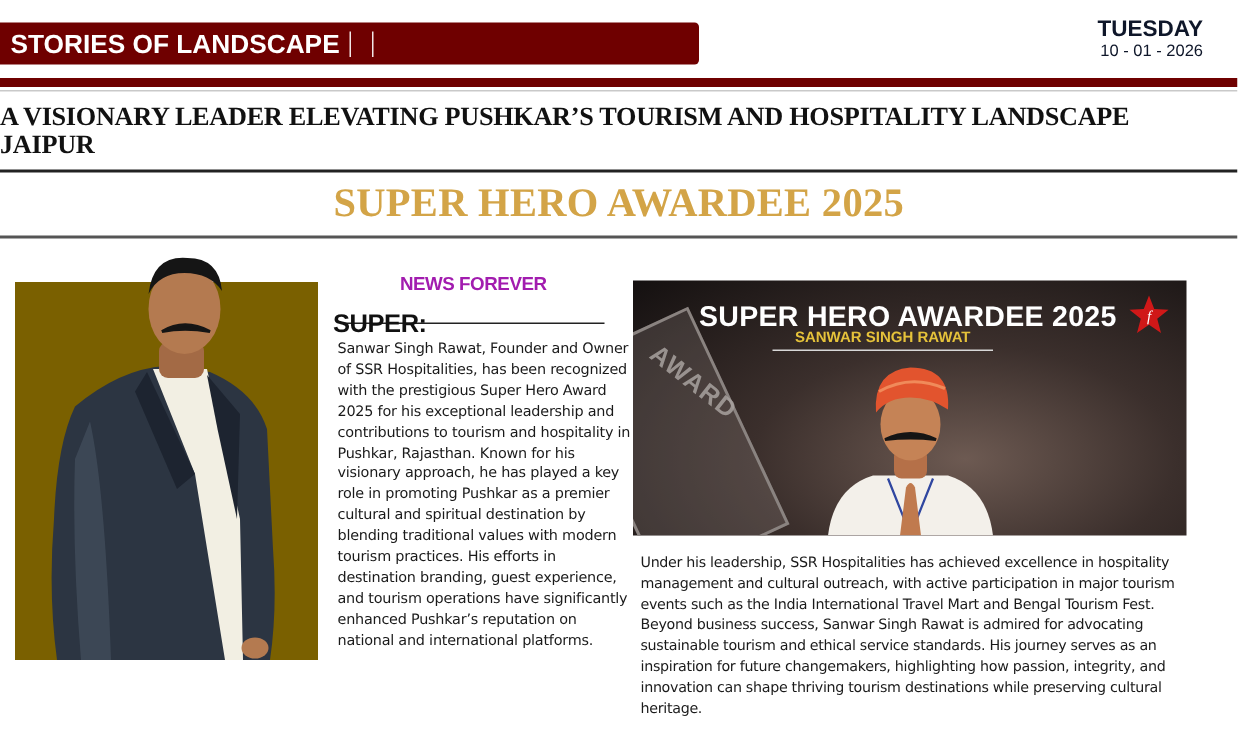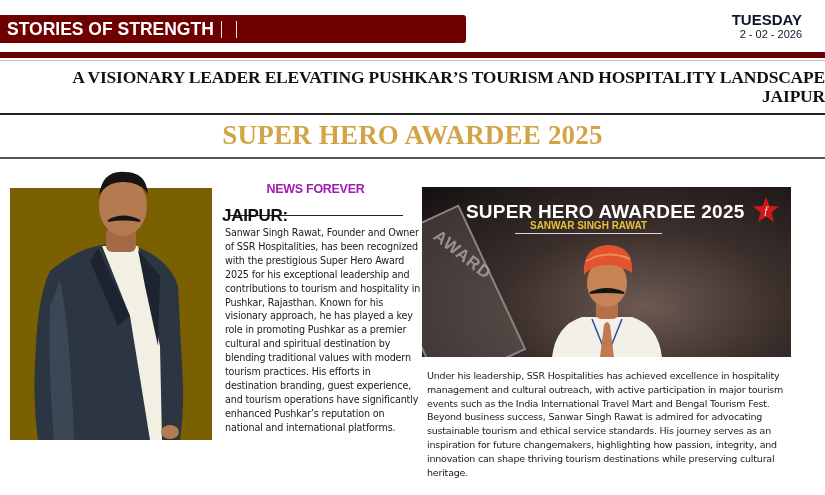--- a/index.html
+++ b/index.html
@@ -16,23 +16,23 @@
     .masthead-tag .sep { display: inline-block; width: 1px; height: 17px; background: #fff; margin: 0 7px; opacity: .9; }
 
     .date-block { position: absolute; right: 23px; top: 12px; text-align: right; color: #0f172a; }
     .date-day { font-weight: bold; font-size: 15px; line-height: 16px; }
     .date-num { font-size: 11px; line-height: 13px; }
 
     .rule-red { position: absolute; left: 0; right: 0; top: 52px; height: 6px; background: #6f0000; }
     .rule-grey { position: absolute; left: 0; right: 0; top: 60px; height: 1px; background: #c9c9c9; }
 
     .headline {
-      position: absolute; left: 0; right: 0; top: 68px; text-align: right;
+      position: absolute; left: 0; right: 0; top: 68px; text-align: left;
       font-family: "Liberation Serif", serif; font-weight: bold; font-size: 17.5px; line-height: 19px;
-      color: #111; letter-spacing: -.2px; padding-left: 44px;
+      color: #111; letter-spacing: -.2px;
     }
     .rule-black { position: absolute; left: 0; right: 0; top: 113px; height: 2px; background: #222; }
 
     .award-heading {
       position: absolute; left: 0; right: 0; top: 119px; text-align: center;
       font-family: "Liberation Serif", serif; font-weight: bold; font-size: 27px; line-height: 32px;
       color: #d3a447; letter-spacing: .2px;
     }
     .rule-dark { position: absolute; left: 0; right: 0; top: 157px; height: 2px; background: #555; }
 
@@ -82,28 +82,28 @@
 
     .body-right {
       position: absolute; left: 427px; top: 369px; width: 370px;
       font-family: "DejaVu Sans", sans-serif; font-size: 9.5px; line-height: 13.8px; color: #1a1a1a; letter-spacing: -.2px;
     }
   </style>
 </head>
 <body>
 
 <div class="masthead-tag">
-  <span>STORIES OF STRENGTH</span>
+  <span>STORIES OF LANDSCAPE</span>
   <span class="sep"></span>
   <span class="sep"></span>
 </div>
 
 <div class="date-block">
   <div class="date-day">TUESDAY</div>
-  <div class="date-num">2 - 02 - 2026</div>
+  <div class="date-num">10 - 01 - 2026</div>
 </div>
 
 <div class="rule-red"></div>
 <div class="rule-grey"></div>
 
 <h1 class="headline">
   <span>A VISIONARY LEADER ELEVATING PUSHKAR’S TOURISM AND HOSPITALITY LANDSCAPE</span><br>
   <span>JAIPUR</span>
 </h1>
 <div class="rule-black"></div>
@@ -127,21 +127,21 @@
     <ellipse cx="113" cy="40" rx="24" ry="30" fill="#b47a50"></ellipse>
     <path d="M89 30 Q92 4 115 6 Q136 6 138 28 Q130 16 113 16 Q96 16 89 30 Z" fill="#151515"></path>
 
     <path d="M98 55 Q113 46 130 55 Q113 52 98 55 Z" fill="#151515" stroke="#151515" stroke-width="2"></path>
 
     <ellipse cx="160" cy="266" rx="9" ry="7" fill="#b47a50"></ellipse>
   </svg>
 </div>
 
 <div class="outlet">NEWS FOREVER</div>
-<div class="dateline">JAIPUR:</div>
+<div class="dateline">SUPER:</div>
 <p class="body-left">Sanwar Singh Rawat, Founder and Owner of SSR Hospitalities, has been recognized with the prestigious Super Hero Award 2025 for his exceptional leadership and contributions to tourism and hospitality in Pushkar, Rajasthan. Known for his visionary approach, he has played a key role in promoting Pushkar as a premier cultural and spiritual destination by blending traditional values with modern tourism practices. His efforts in destination branding, guest experience, and tourism operations have significantly enhanced Pushkar’s reputation on national and international platforms.</p>
 
 <div class="banner">
   <div class="banner-card"></div>
   <div class="banner-card-text">AWARD</div>
   <div class="banner-title">SUPER HERO AWARDEE 2025</div>
   <div class="banner-sub">SANWAR SINGH RAWAT</div>
   <svg class="banner-star" viewBox="0 0 28 28">
     <polygon points="14,1 17.5,10 27,10.5 19.5,16.5 22,26 14,20.5 6,26 8.5,16.5 1,10.5 10.5,10" fill="#d01818"></polygon>
     <text x="14" y="18" text-anchor="middle" font-size="10" font-family="Liberation Serif, serif" fill="#fff" font-style="italic">f</text>

